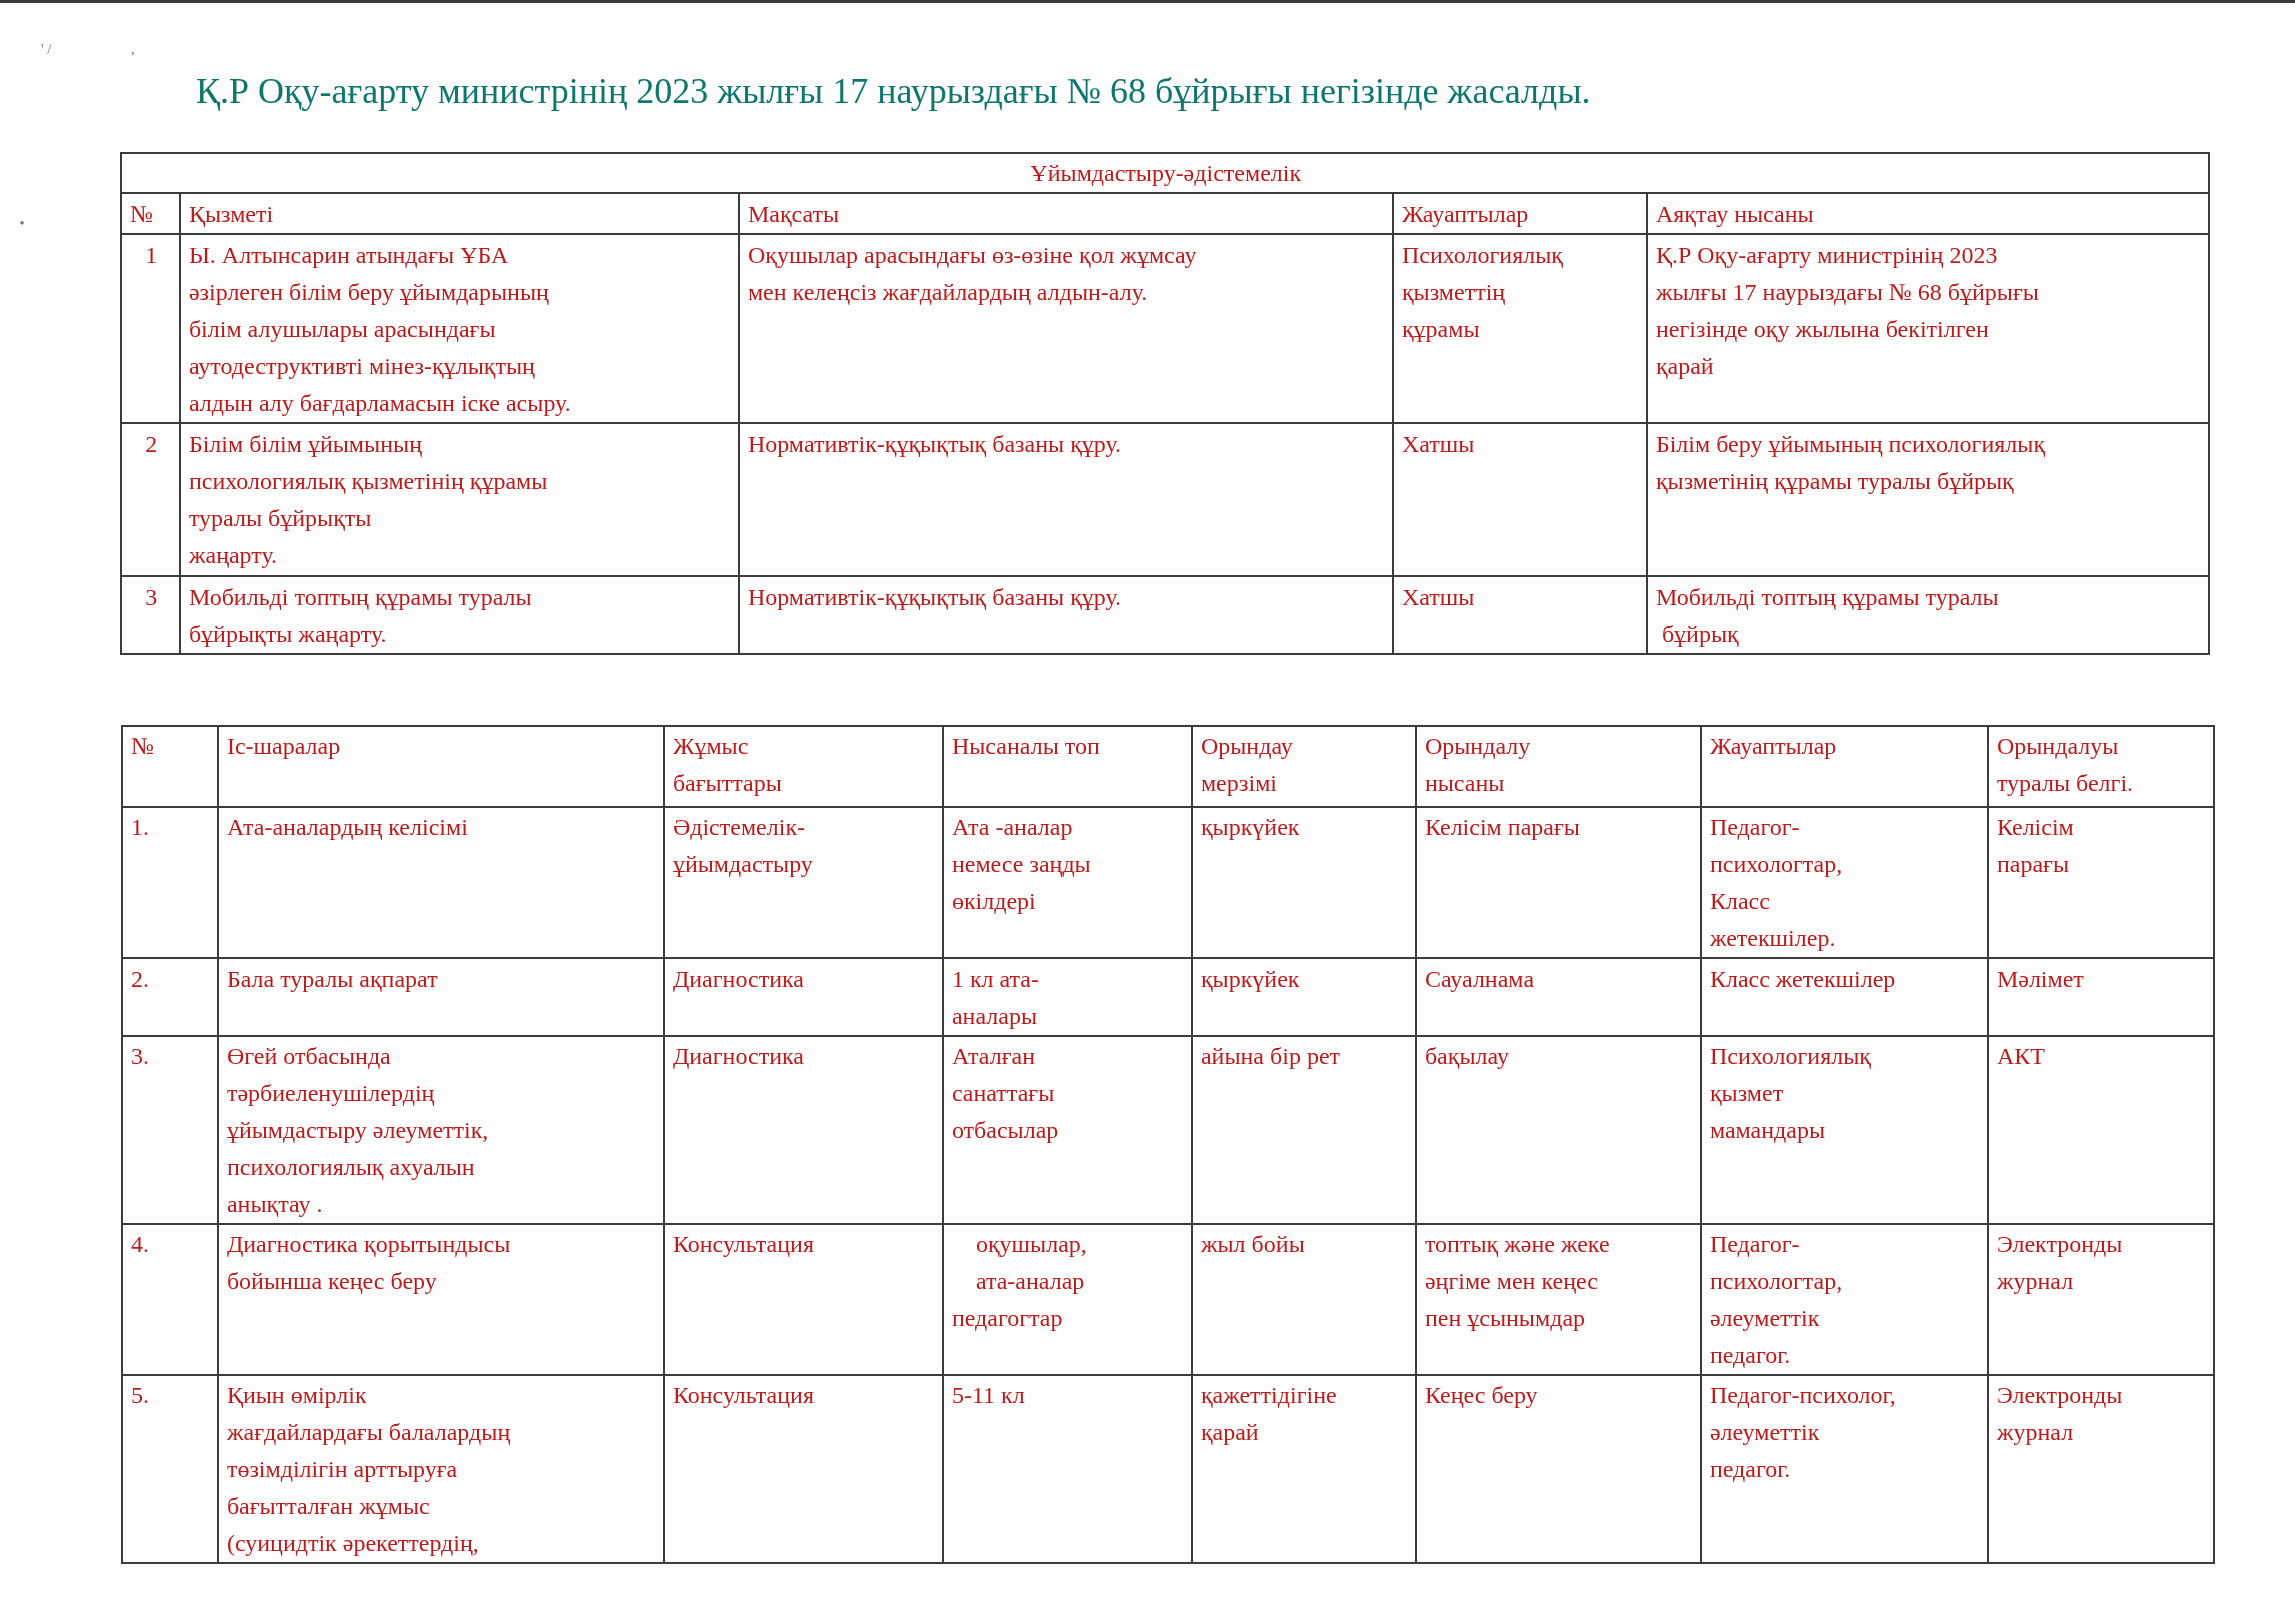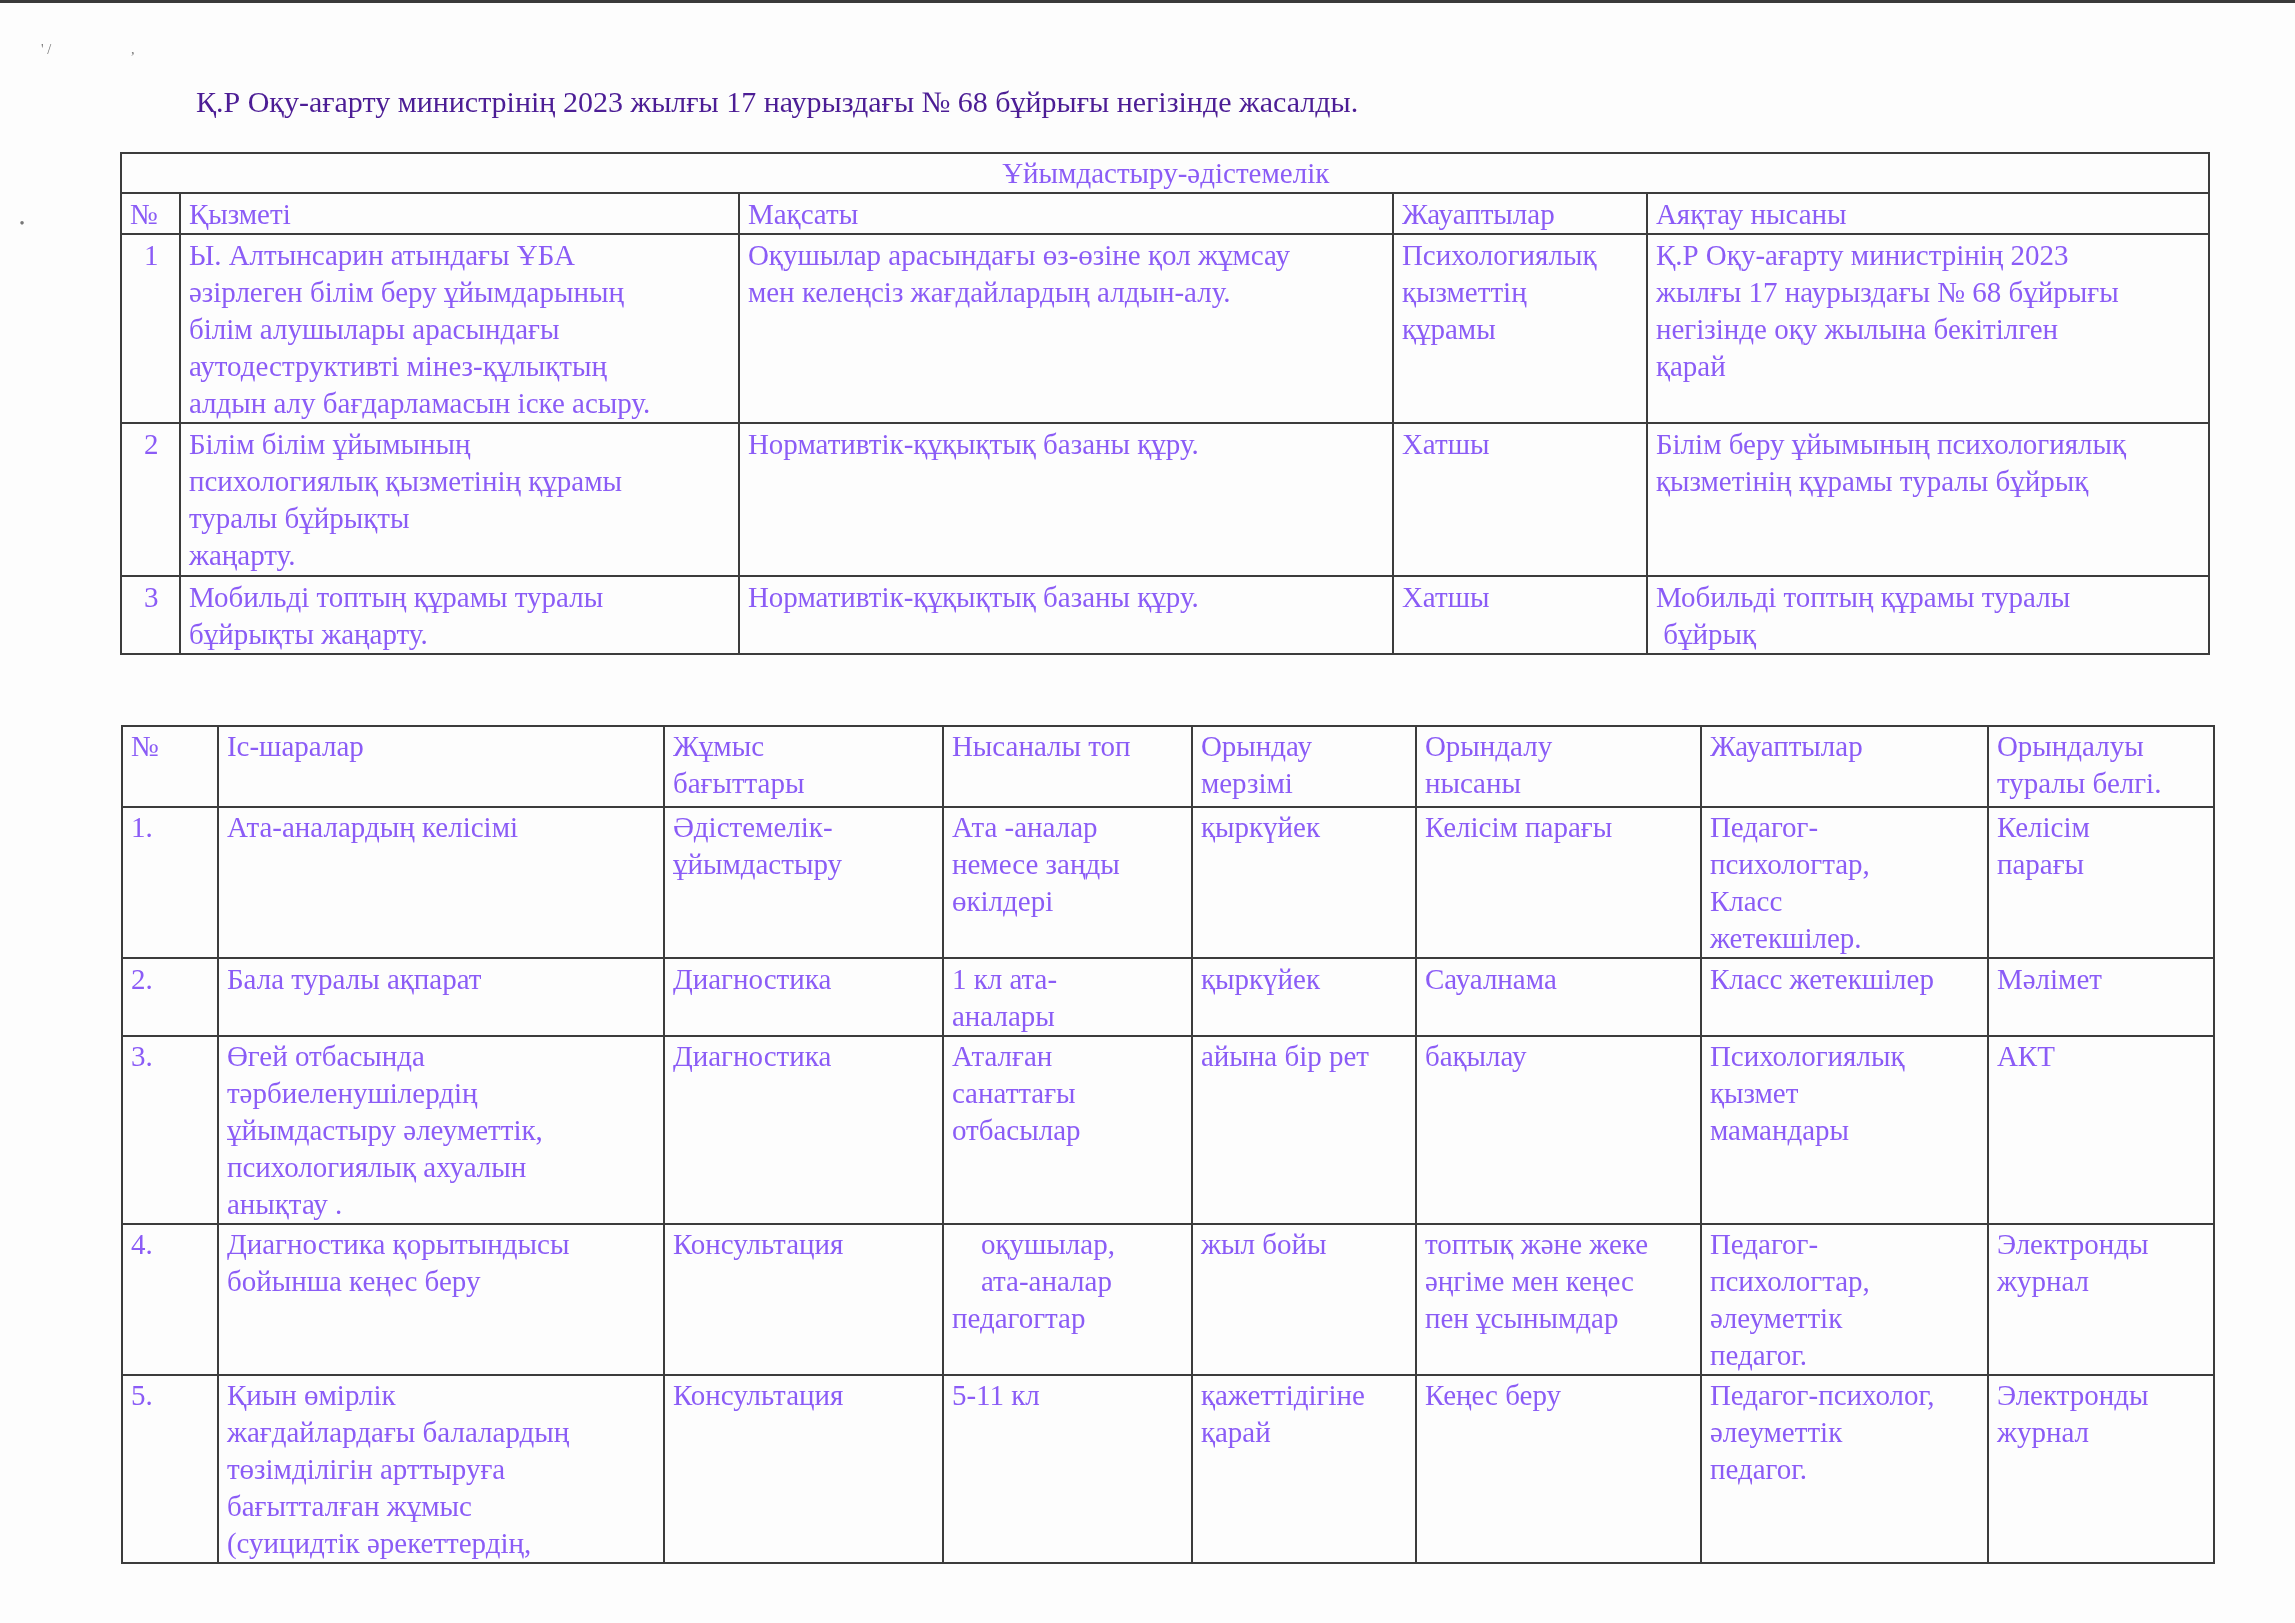--- a/index.html
+++ b/index.html
@@ -8,26 +8,26 @@
     background: #fdfdfd;
     font-family: "Liberation Serif", "DejaVu Serif", serif;
     color: #2b2b2b;
   }
   .scan-edge {
     position: absolute; left: 0; top: 0; width: 2295px; height: 3.3px;
     background: #3a3a3a;
   }
   .speck { position: absolute; color: #777; font-size: 14.4px; }
   .page-title {
-    position: absolute; left: 196px; top: 83px;
-    font-size: 30px; line-height: 37px; white-space: nowrap; color: #4c1d95;
+    position: absolute; left: 196px; top: 73px;
+    font-size: 36px; line-height: 37px; white-space: nowrap; color: #0f766e;
   }
   table.grid {
     position: absolute; border-collapse: collapse; table-layout: fixed;
-    font-size: 29px; line-height: 37px; color: #8b5cf6;
+    font-size: 24px; line-height: 37px; color: #b91c1c;
   }
   table.grid td {
     border: 2px solid #3c3c3c; vertical-align: top; padding: 1.3px 6.5px 0 7.9px;
     overflow: hidden; word-wrap: break-word;
   }
   table.grid td.center { text-align: center; }
   td.num { padding-left: 9.2px; }
   #plan-table { left: 120px; top: 152px; width: 2087px; }
   #activities-table { left: 121px; top: 725px; width: 2093px; }
   .ln { display: block; }

